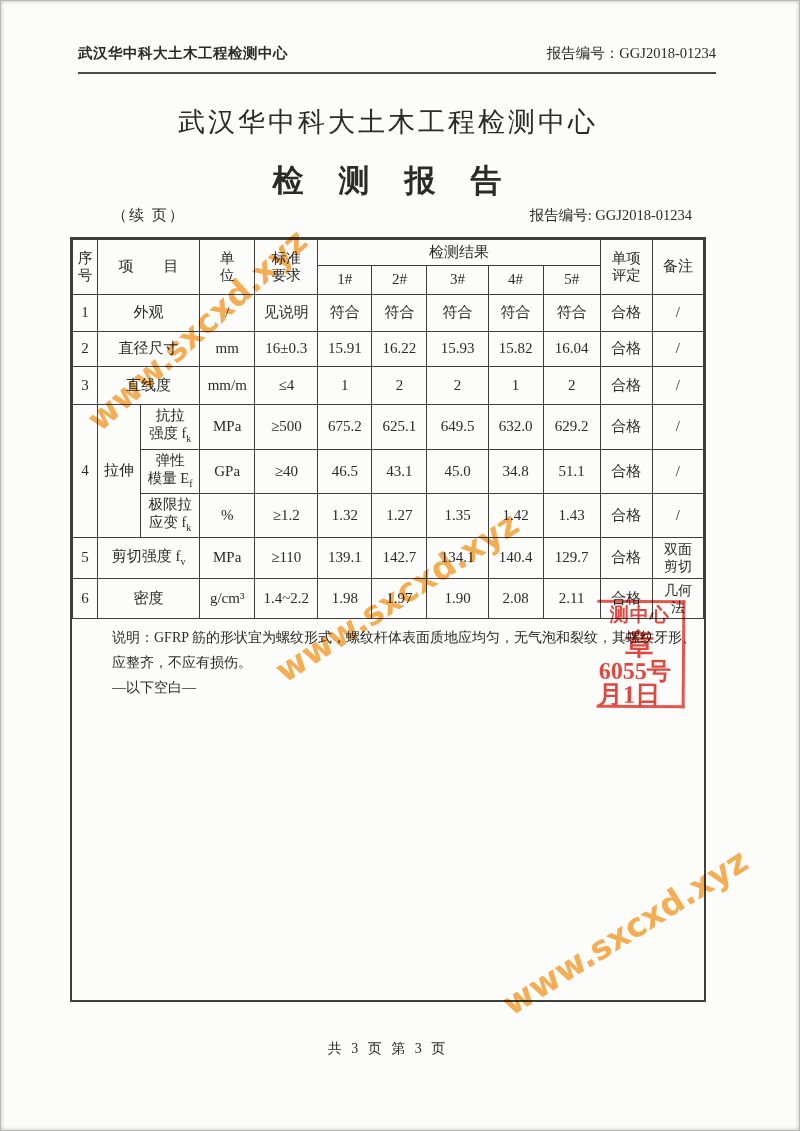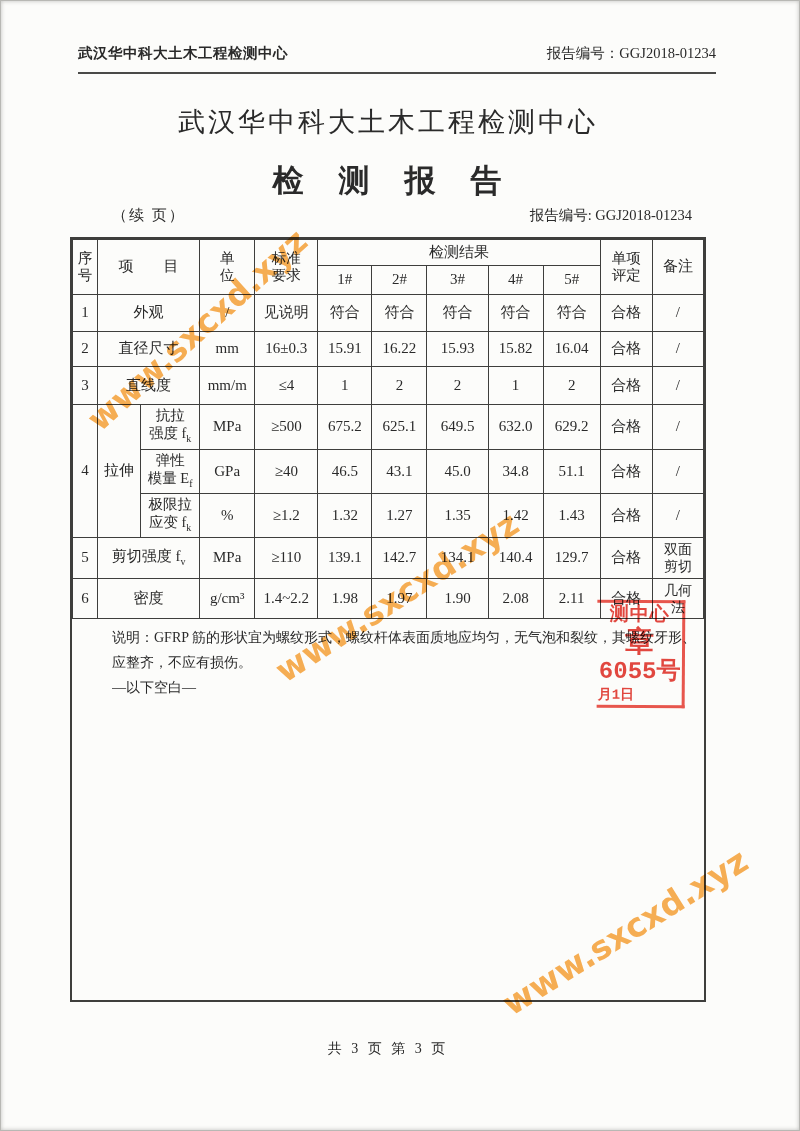--- a/index.html
+++ b/index.html
@@ -38,25 +38,25 @@
   td.remark-stack div{line-height:17px;font-size:14px;}
 
   
   .notes{padding:6px 8px 0 8px;font-size:14px;line-height:25px;text-align:left;}
   .notes .nline{white-space:nowrap;overflow:hidden;margin-left:32px;}
 
   
   .stamp{position:absolute;left:597px;top:600px;width:88px;height:108px;box-sizing:border-box;
     border:3.5px solid #e94a40;border-left:none;color:#e23a31;z-index:6;
     display:flex;flex-direction:column;align-items:center;justify-content:space-between;
-    padding:1px 0 0 0;mix-blend-mode:multiply;opacity:.93;font-weight:bold;transform:rotate(.4deg);font-family:Liberation Mono, monospace;}
+    padding:1px 0 0 0;mix-blend-mode:multiply;opacity:.93;font-weight:bold;transform:rotate(.4deg);}
   .stamp .s1{font-size:19px;letter-spacing:1px;line-height:22px;}
   .stamp .s2{font-size:29px;line-height:30px;}
   .stamp .s3{font-size:24px;line-height:21px;align-self:flex-start;margin-left:2px;}
-  .stamp .s4{font-size:14px;line-height:20px;align-self:flex-start;margin-left:1px;}
+  .stamp .s4{font-size:25px;line-height:20px;align-self:flex-start;margin-left:1px;}
 
   
   .wm{position:absolute;font-family:"DejaVu Sans","Liberation Sans",sans-serif;font-weight:bold;
     font-size:33px;color:#f8a43c;opacity:.88;white-space:nowrap;mix-blend-mode:multiply;
     z-index:5;pointer-events:none;}
   .wm1{left:197px;top:330px;transform:translate(-50%,-50%) rotate(-42deg);}
   .wm2{left:397px;top:597px;transform:translate(-50%,-50%) rotate(-33deg);}
   .wm3{left:625px;top:932px;transform:translate(-50%,-50%) rotate(-32deg);}
 
   .page-footer{position:absolute;left:70px;top:1040px;width:636px;text-align:center;font-size:14px;letter-spacing:3px;}

